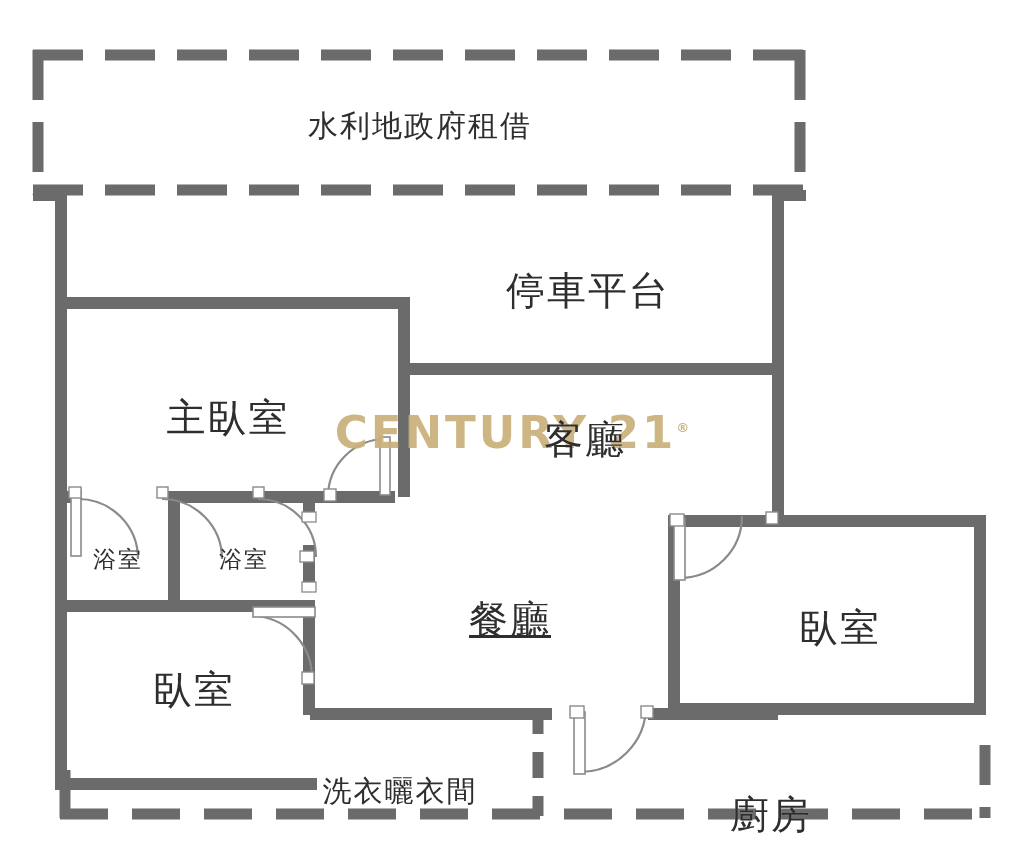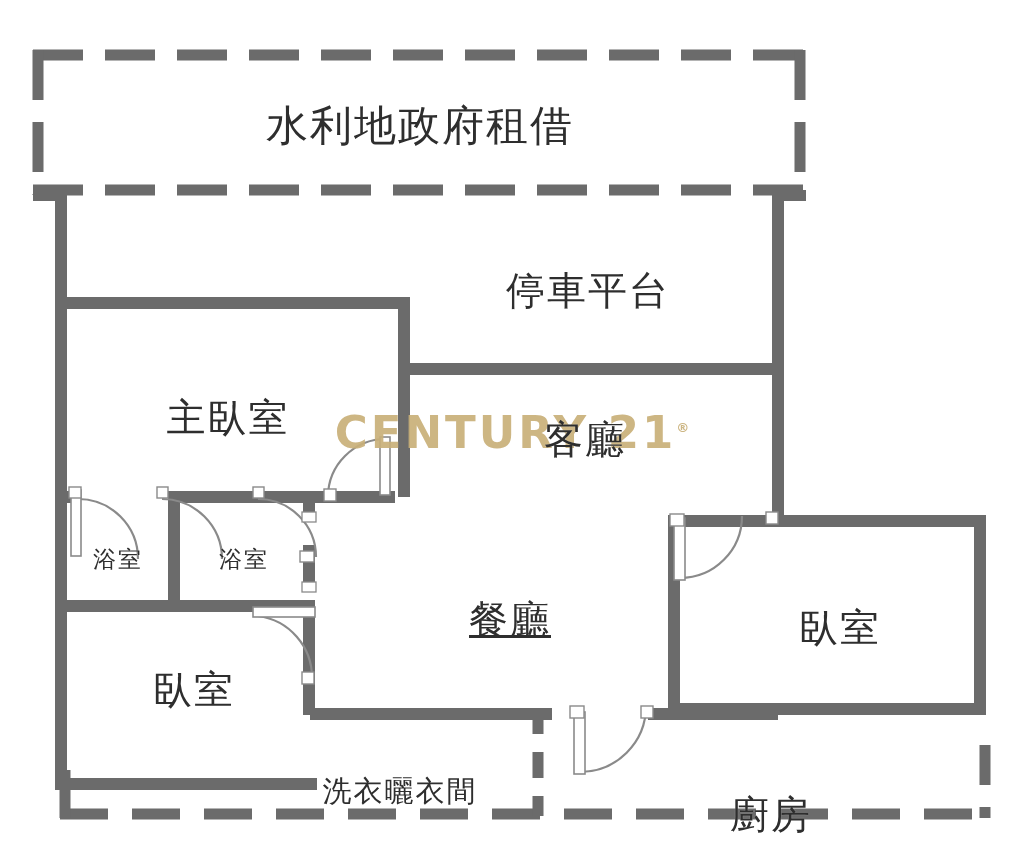--- a/index.html
+++ b/index.html
@@ -31,21 +31,21 @@
   .room-label {
     position: absolute;
     color: #2e2e2e;
     font-family: "DejaVu Sans", "Liberation Sans", sans-serif;
     font-weight: 500;
     letter-spacing: 2px;
     white-space: nowrap;
     transform: translate(-50%, -50%);
     text-shadow: 0 0 1px rgba(255,255,255,0.55);
   }
-  .lbl-xl { font-size: 42px; }
+  .lbl-xl { font-size: 30px; }
   .lbl-lg { font-size: 39px; }
   .lbl-md { font-size: 29px; }
   .lbl-sm { font-size: 23px; }
 
   #watermark {
     position: absolute;
     left: 512px;
     top: 432px;
     transform: translate(-50%, -50%);
     text-align: center;

